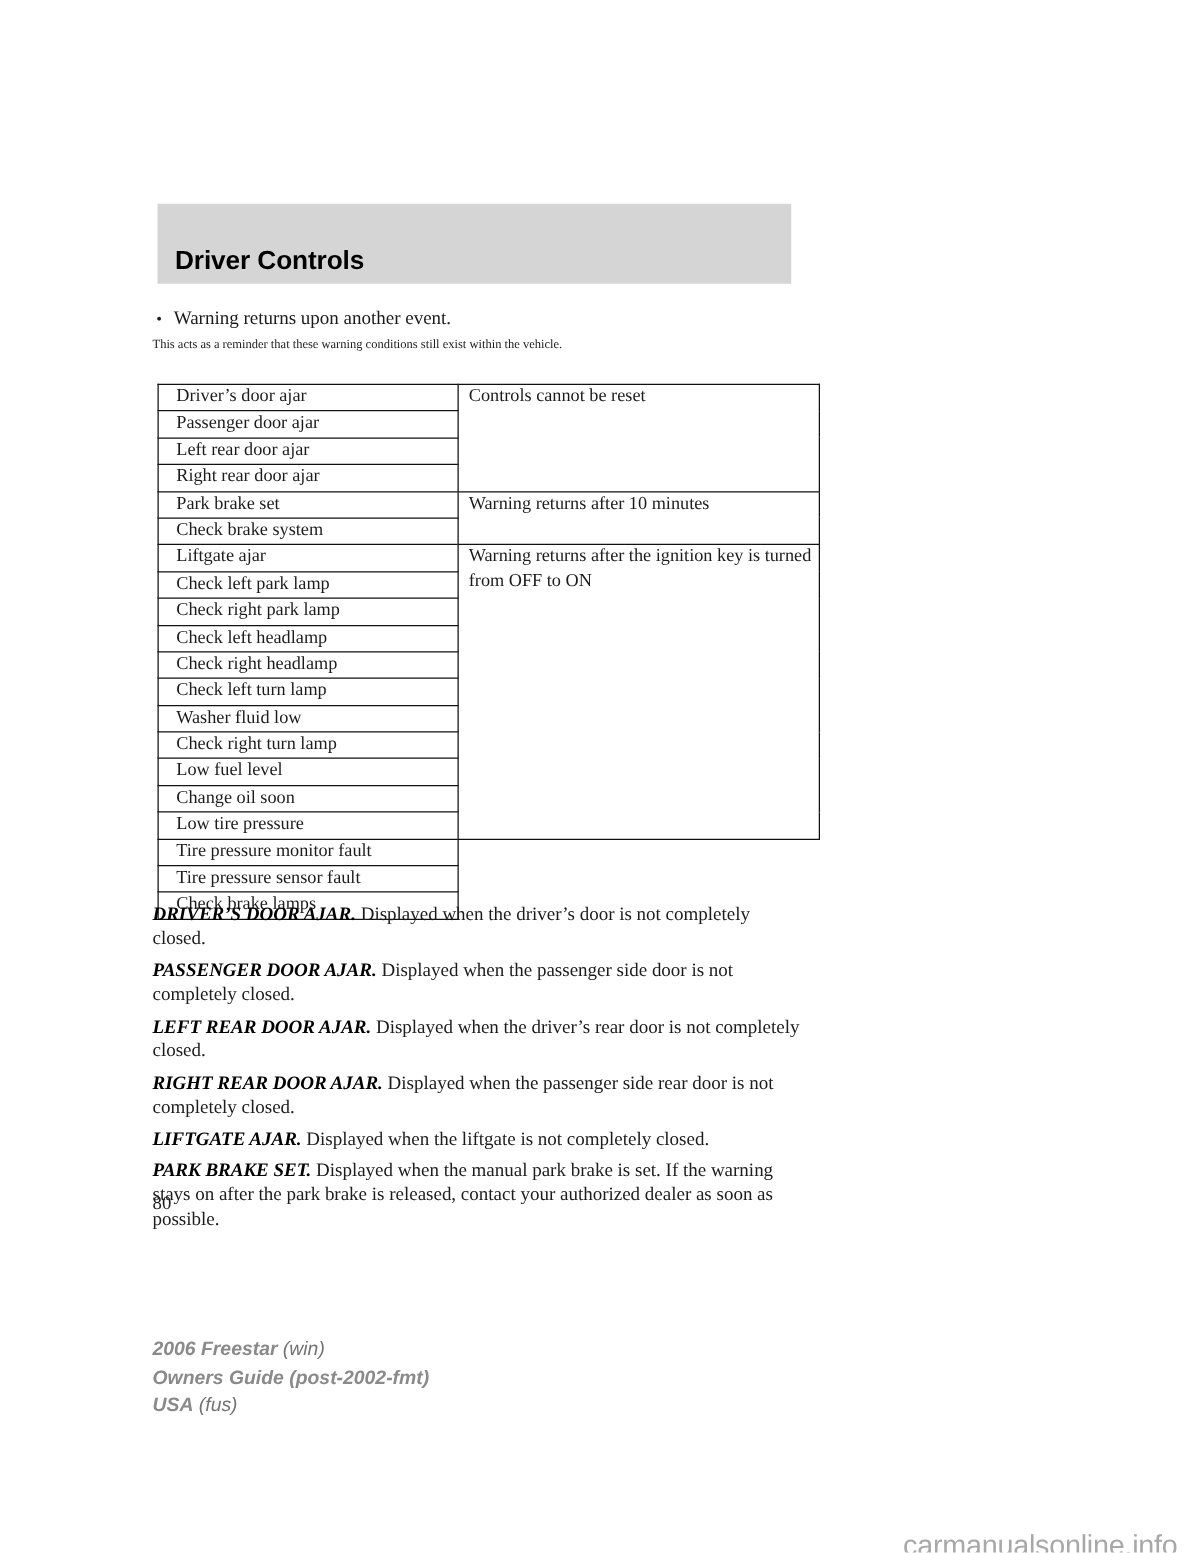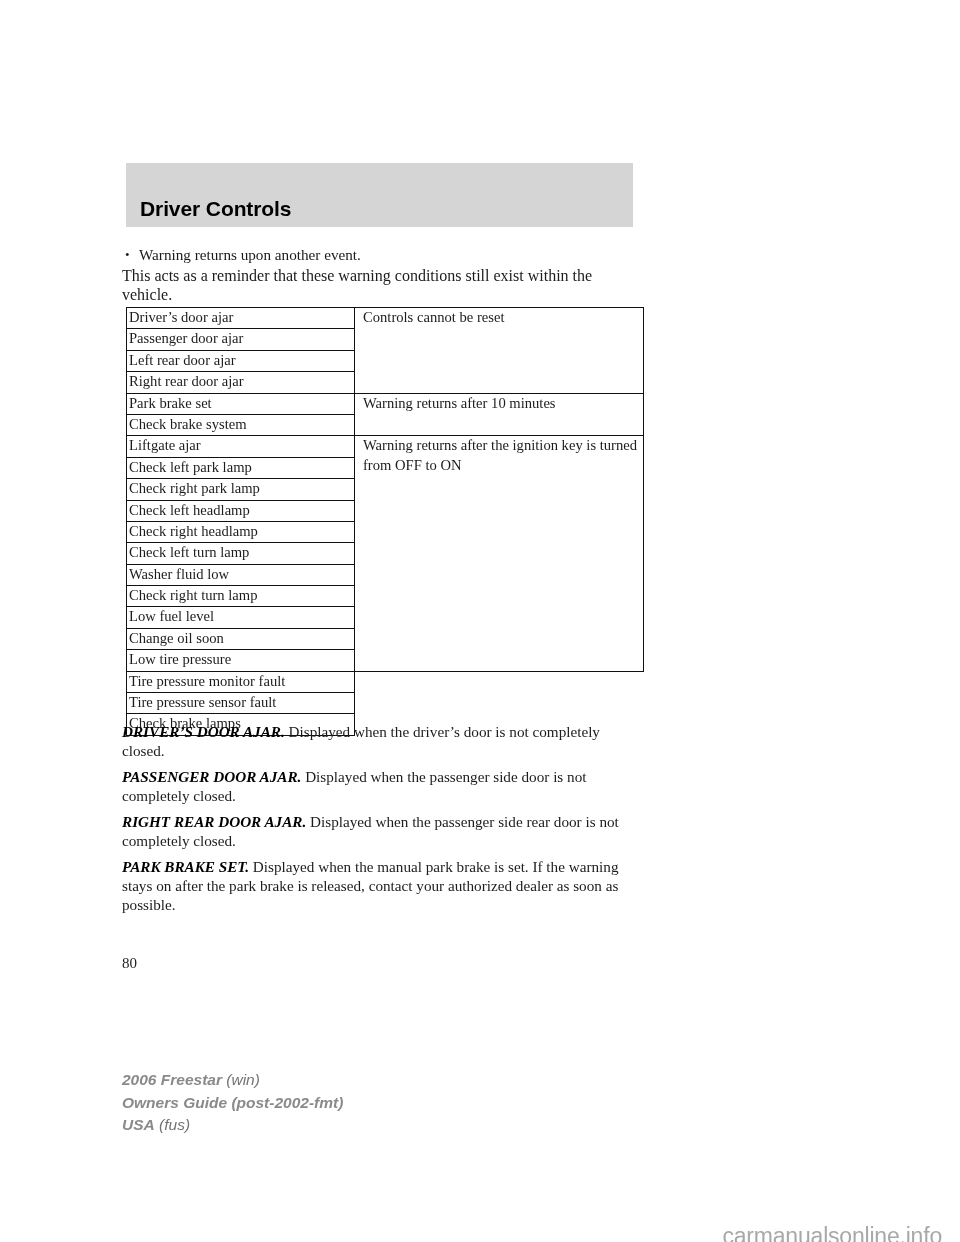--- a/index.html
+++ b/index.html
@@ -43,21 +43,21 @@
     color: #000000;
     letter-spacing: -0.1px;
     white-space: nowrap;
   }
 
   
   .body-block {
     position: absolute;
     left: 122px;
     width: 520px;
-    font-size: 16px;
+    font-size: 10px;
     line-height: 19.3px;
     color: #1c1c1c;
   }
 
   .bullet-row {
     position: absolute;
     left: 122px;
     top: 222px;
     width: 520px;
     font-size: 15.2px;
@@ -86,21 +86,21 @@
     left: 126px;
     top: 284px;
     width: 505px;
     border-collapse: collapse;
     table-layout: fixed;
     font-size: 14.6px;
     color: #1c1c1c;
   }
   .warn-table td {
     border: 1.3px solid #111111;
-    padding: 0 0 0 2px;
+    padding: 0 0 0 14px;
     height: 20.4px;
     line-height: 19px;
     vertical-align: top;
     overflow: hidden;
     white-space: nowrap;
   }
   .warn-table td.col-left  { width: 225px; }
   .warn-table td.col-right {
     width: 280px;
     white-space: normal;
@@ -250,21 +250,23 @@
         </tr>
         <tr>
           <td class="col-left">Check brake lamps</td>
         </tr>
       </tbody>
   </table>
 
   <div class="defs">
       <p class="def-para"><span class="def-term">DRIVER’S DOOR AJAR.</span> <span>Displayed when the driver’s door is not completely closed.</span></p>
       <p class="def-para"><span class="def-term">PASSENGER DOOR AJAR.</span> <span>Displayed when the passenger side door is not completely closed.</span></p>
+      <p class="def-para"><span class="def-term">LEFT REAR DOOR AJAR.</span> <span>Displayed when the driver’s rear door is not completely closed.</span></p>
       <p class="def-para"><span class="def-term">RIGHT REAR DOOR AJAR.</span> <span>Displayed when the passenger side rear door is not completely closed.</span></p>
+      <p class="def-para"><span class="def-term">LIFTGATE AJAR.</span> <span>Displayed when the liftgate is not completely closed.</span></p>
       <p class="def-para"><span class="def-term">PARK BRAKE SET.</span> <span>Displayed when the manual park brake is set. If the warning stays on after the park brake is released, contact your authorized dealer as soon as possible.</span></p>
     </div>
 
   <div class="page-number">80</div>
 
   <div class="footer-block">
       <div class="footer-line"><span class="footer-strong">2006 Freestar</span> <span class="footer-paren">(win)</span></div>
       <div class="footer-line"><span class="footer-strong">Owners Guide (post-2002-fmt)</span></div>
       <div class="footer-line"><span class="footer-strong">USA</span> <span class="footer-paren">(fus)</span></div>
     </div>

